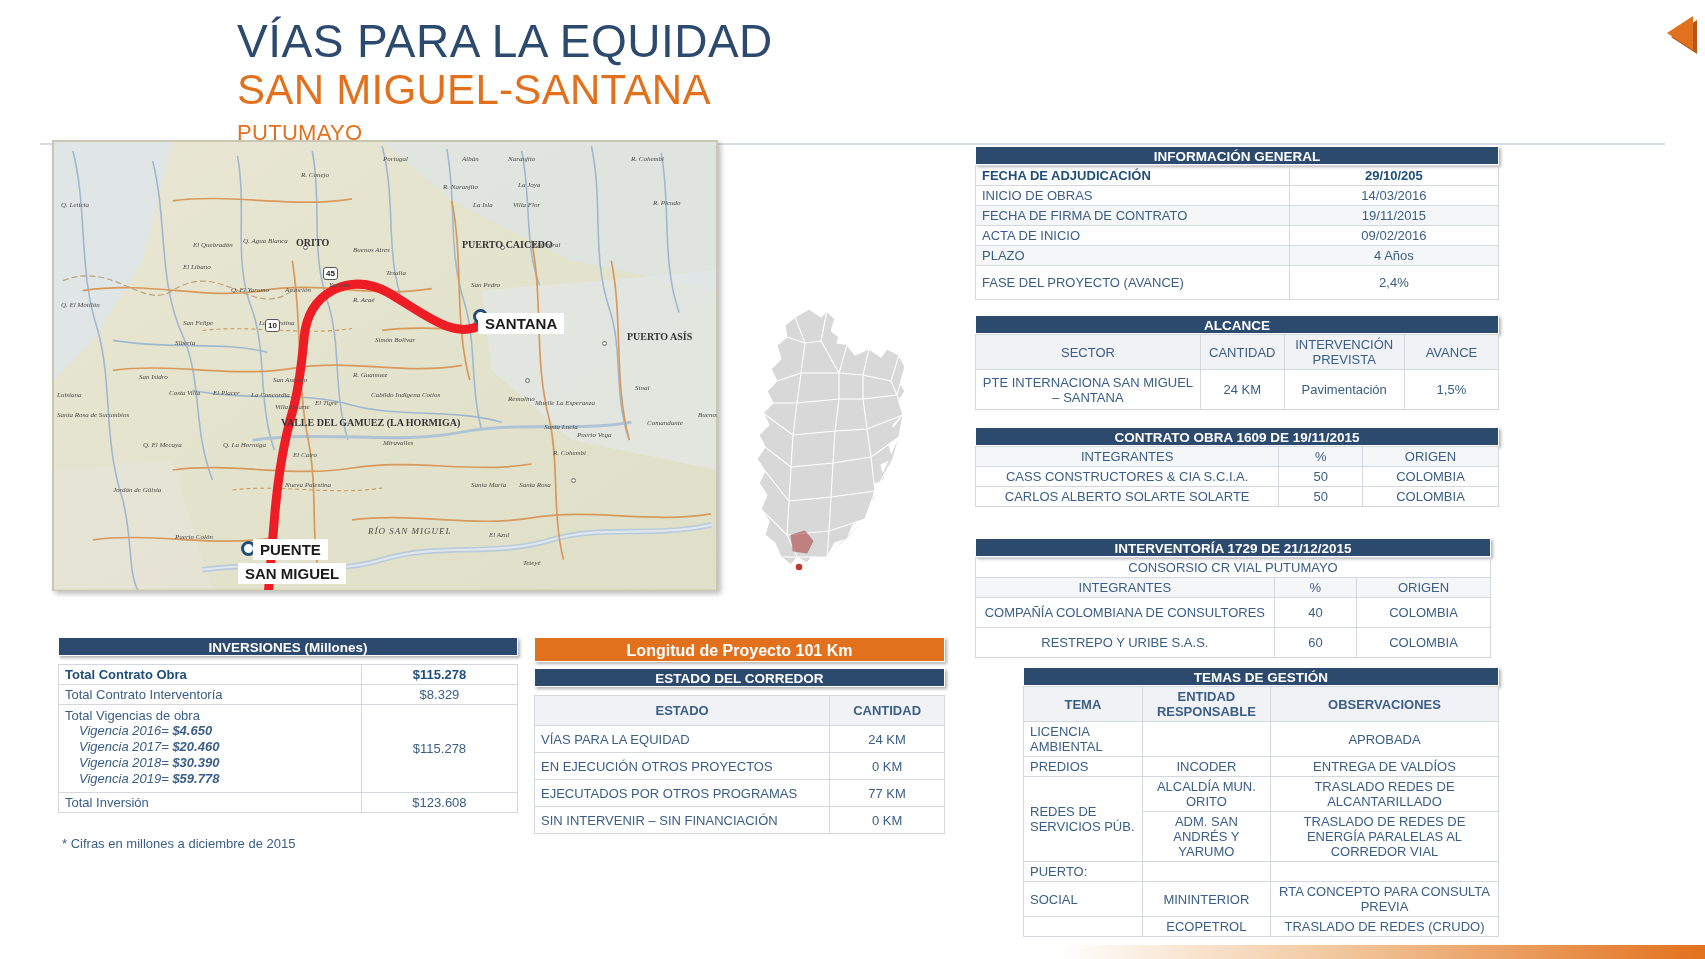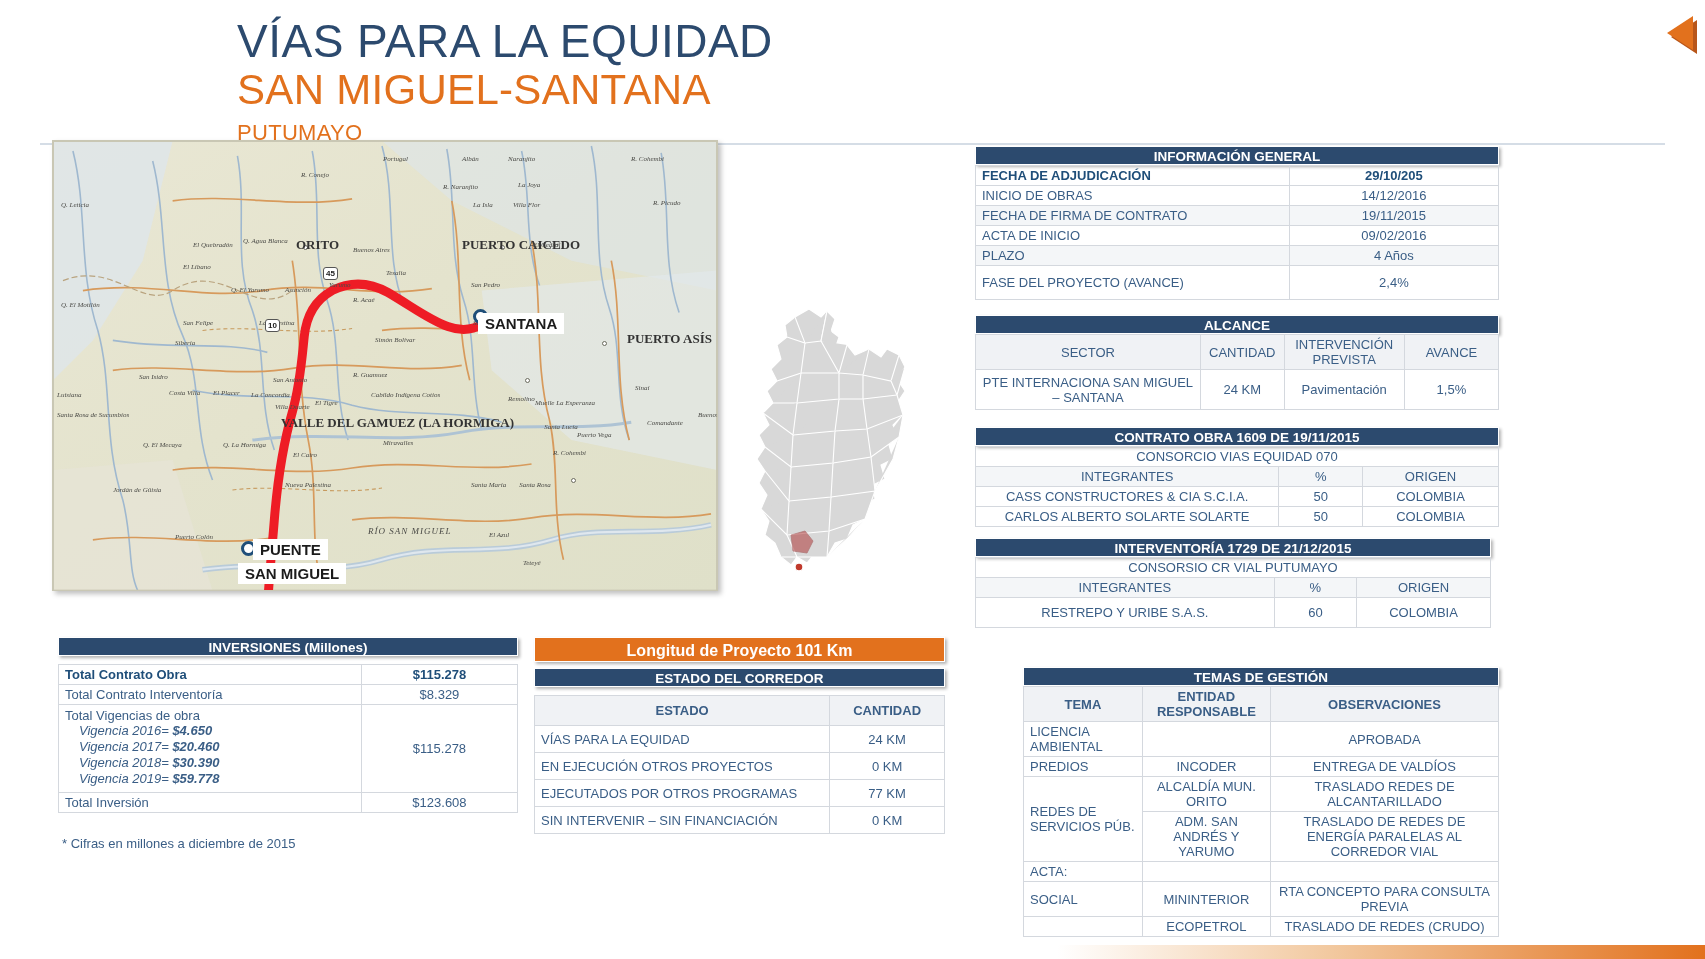--- a/index.html
+++ b/index.html
@@ -51,21 +51,21 @@
     background:#e8e6d2;
     border:1px solid #c9c7b4;
     box-shadow:3px 3px 5px rgba(0,0,0,.25);
     overflow:hidden;
   }
   .map-bg { position:absolute; inset:0; }
   .mlabel {
     position:absolute; font-size:7px; font-style:italic;
     color:#4a4a46; white-space:nowrap; font-family:"Liberation Serif", serif;
   }
-  .mlabel.cap { font-style:normal; font-weight:bold; font-size:13px; color:#333; }
+  .mlabel.cap { font-style:normal; font-weight:bold; font-size:10px; color:#333; }
   .mtown { position:absolute; width:5px; height:5px; border-radius:50%;
            background:#fff; border:1.3px solid #6b6b5e; }
 
   .city-marker {
     position:absolute; width:15px; height:15px; border-radius:50%;
     background:#ffffff; border:3px solid #1f4e79;
   }
   .city-label {
     position:absolute; background:#ffffff; padding:2px 7px;
     font-size:15px; font-weight:bold; color:#1b1b1b; white-space:nowrap;
@@ -337,21 +337,21 @@
         <col style="width:60%">
         <col style="width:40%">
       </colgroup>
     <tbody>
       <tr>
         <td class="lbl bold">FECHA DE ADJUDICACIÓN</td>
         <td class="val bold">29/10/205</td>
       </tr>
       <tr>
         <td class="lbl">INICIO DE OBRAS</td>
-        <td class="val">14/12/2016</td>
+        <td class="val">14/03/2016</td>
       </tr>
       <tr class="alt">
         <td class="lbl">FECHA DE FIRMA DE CONTRATO</td>
         <td class="val">19/11/2015</td>
       </tr>
       <tr>
         <td class="lbl">ACTA DE INICIO</td>
         <td class="val">09/02/2016</td>
       </tr>
       <tr class="alt">
@@ -396,23 +396,20 @@
 
 <div class="blk" style="left:975px;top:427px;width:524px;">
   <div class="blk-hdr">CONTRATO OBRA 1609 DE 19/11/2015</div>
   <table class="t fs12">
     <colgroup>
         <col style="width:58%">
         <col style="width:16%">
         <col style="width:26%">
       </colgroup>
     <tbody>
-      <tr>
-        <td class="ctr" colspan="3">CONSORCIO VIAS EQUIDAD 070</td>
-      </tr>
       <tr class="alt">
         <td class="ctr">INTEGRANTES</td>
         <td class="ctr">%</td>
         <td class="ctr">ORIGEN</td>
       </tr>
       <tr>
         <td class="ctr">CASS CONSTRUCTORES &amp; CIA S.C.I.A.</td>
         <td class="ctr">50</td>
         <td class="ctr">COLOMBIA</td>
       </tr>
@@ -436,20 +433,25 @@
     <tbody>
       <tr>
         <td class="ctr" colspan="3">CONSORSIO CR VIAL PUTUMAYO</td>
       </tr>
       <tr class="alt">
         <td class="ctr">INTEGRANTES</td>
         <td class="ctr">%</td>
         <td class="ctr">ORIGEN</td>
       </tr>
       <tr>
+        <td class="ctr" style="height:30px;">COMPAÑÍA COLOMBIANA DE CONSULTORES</td>
+        <td class="ctr">40</td>
+        <td class="ctr">COLOMBIA</td>
+      </tr>
+      <tr>
         <td class="ctr" style="height:30px;">RESTREPO Y URIBE S.A.S.</td>
         <td class="ctr">60</td>
         <td class="ctr">COLOMBIA</td>
       </tr>
     </tbody>
   </table>
 </div>
 
 <div class="blk" style="left:975px;top:667px;width:524px;padding-left:48px;">
   <div class="blk-hdr">TEMAS DE GESTIÓN</div>
@@ -480,21 +482,21 @@
       <tr>
         <td class="lbl" rowspan="2">REDES DE SERVICIOS PÚB.</td>
         <td class="ctr">ALCALDÍA MUN. ORITO</td>
         <td class="ctr">TRASLADO REDES DE ALCANTARILLADO</td>
       </tr>
       <tr>
         <td class="ctr" style="height:34px;">ADM. SAN ANDRÉS Y YARUMO</td>
         <td class="ctr">TRASLADO DE REDES DE ENERGÍA PARALELAS AL CORREDOR VIAL</td>
       </tr>
       <tr>
-        <td class="lbl">ACTA:</td>
+        <td class="lbl">PUERTO:</td>
         <td class="ctr"></td>
         <td class="ctr"></td>
       </tr>
       <tr>
         <td class="lbl">SOCIAL</td>
         <td class="ctr">MININTERIOR</td>
         <td class="ctr">RTA CONCEPTO PARA CONSULTA PREVIA</td>
       </tr>
       <tr>
         <td class="lbl"></td>

